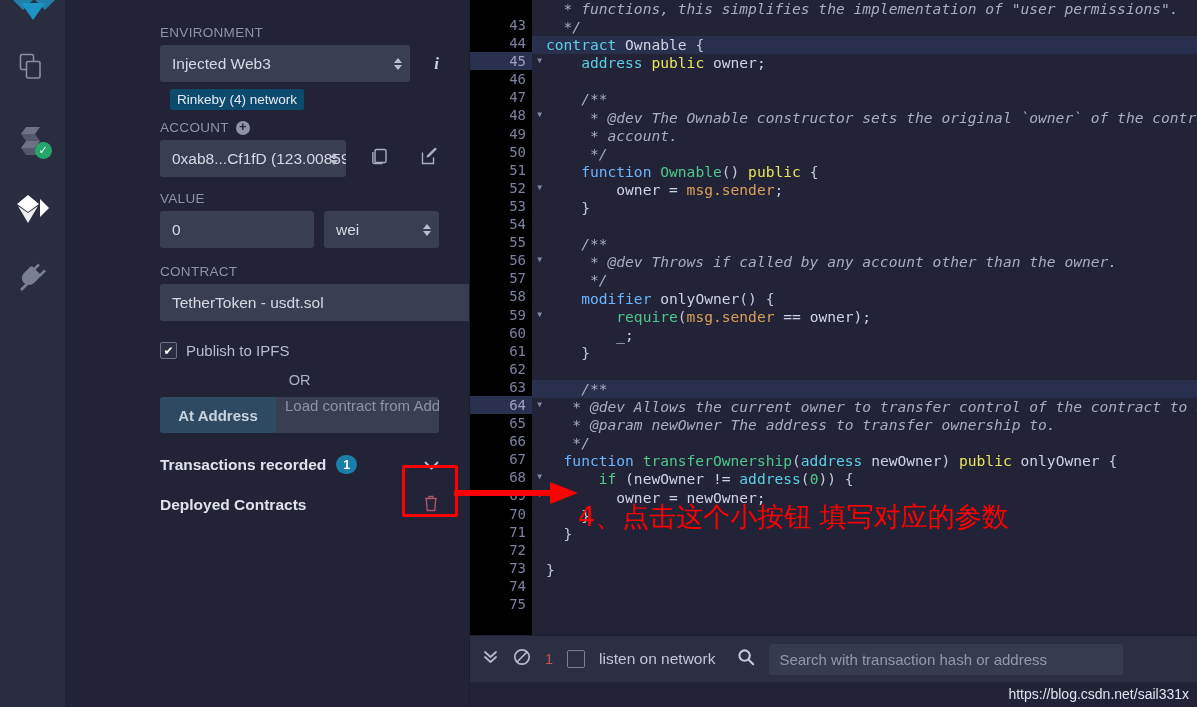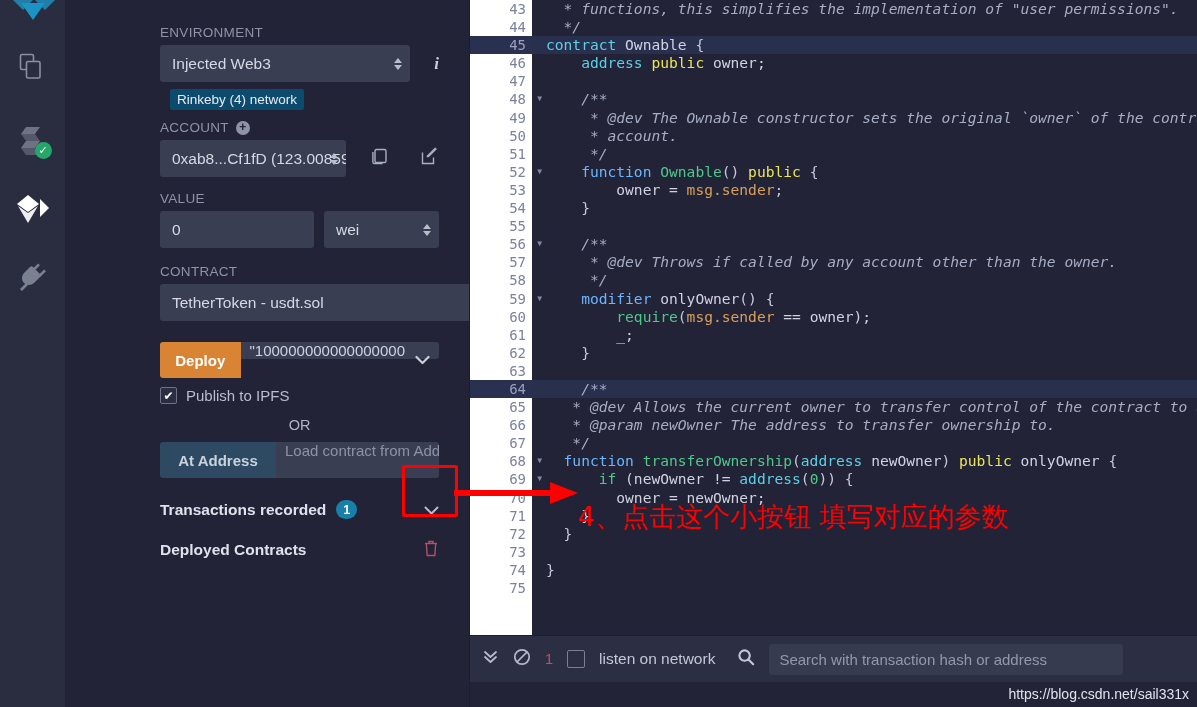--- a/index.html
+++ b/index.html
@@ -150,22 +150,22 @@
   .deployed-head { color: #dfe2ec; font-size: 15.5px; font-weight: bold; }
 
   
   .editor-col { flex: 1; height: 707px; display: flex; flex-direction: column; background: #222336; min-width: 0; }
   .code-area {
     flex: 1 1 auto; height: 610px;
     background: #222336; position: relative; overflow: hidden;
     display: flex;
   }
   .gutter {
-    width: 62px; flex: 0 0 62px; background: #ffffff;
-    padding-top: 0; font-family: "DejaVu Sans Mono", monospace; font-size: 14px;
+    width: 62px; flex: 0 0 62px; background: #000000;
+    padding-top: 16px; font-family: "DejaVu Sans Mono", monospace; font-size: 14px;
   }
   .gline {
     height: 18.1px; line-height: 18.1px;
     color: #7b81a0; text-align: right; padding-right: 6px;
     position: relative;
   }
   .gline .fold {
     position: absolute; right: -10px; top: 0; width: 12px;
     color: #8289a8; font-size: 8px; line-height: 18.1px;
   }
@@ -347,31 +347,20 @@
 
     <div class="fld" style="margin-top:16px;">
       <div class="lbl">CONTRACT</div>
       <div class="sel" style="width:340px;">
         <span>TetherToken - usdt.sol</span>
         
       </div>
     </div>
 
     <div class="fld" style="margin-top:21px;">
-      <div class="deployrow">
-        <button class="btn-deploy">Deploy</button>
-        <div class="deploy-holder">
-          <div class="deploy-input">"100000000000000000</div>
-          <div class="caret-box">
-            <svg width="15" height="10" viewBox="0 0 15 10" fill="none" stroke="#c9cedd" stroke-width="2.2" stroke-linecap="round" stroke-linejoin="round">
-                <path d="M1.5 2 L7.5 8 L13.5 2"></path>
-              </svg>
-          </div>
-        </div>
-      </div>
       <div class="row" style="gap:9px; margin-top:9px;">
         <span class="chk">✔</span>
         <span class="chklbl">Publish to IPFS</span>
       </div>
       <div class="or">OR</div>
       <div class="ataddr-row">
         <button class="btn-ataddr">At Address</button>
         <div class="ataddr-input">Load contract from Address</div>
       </div>
     </div>

